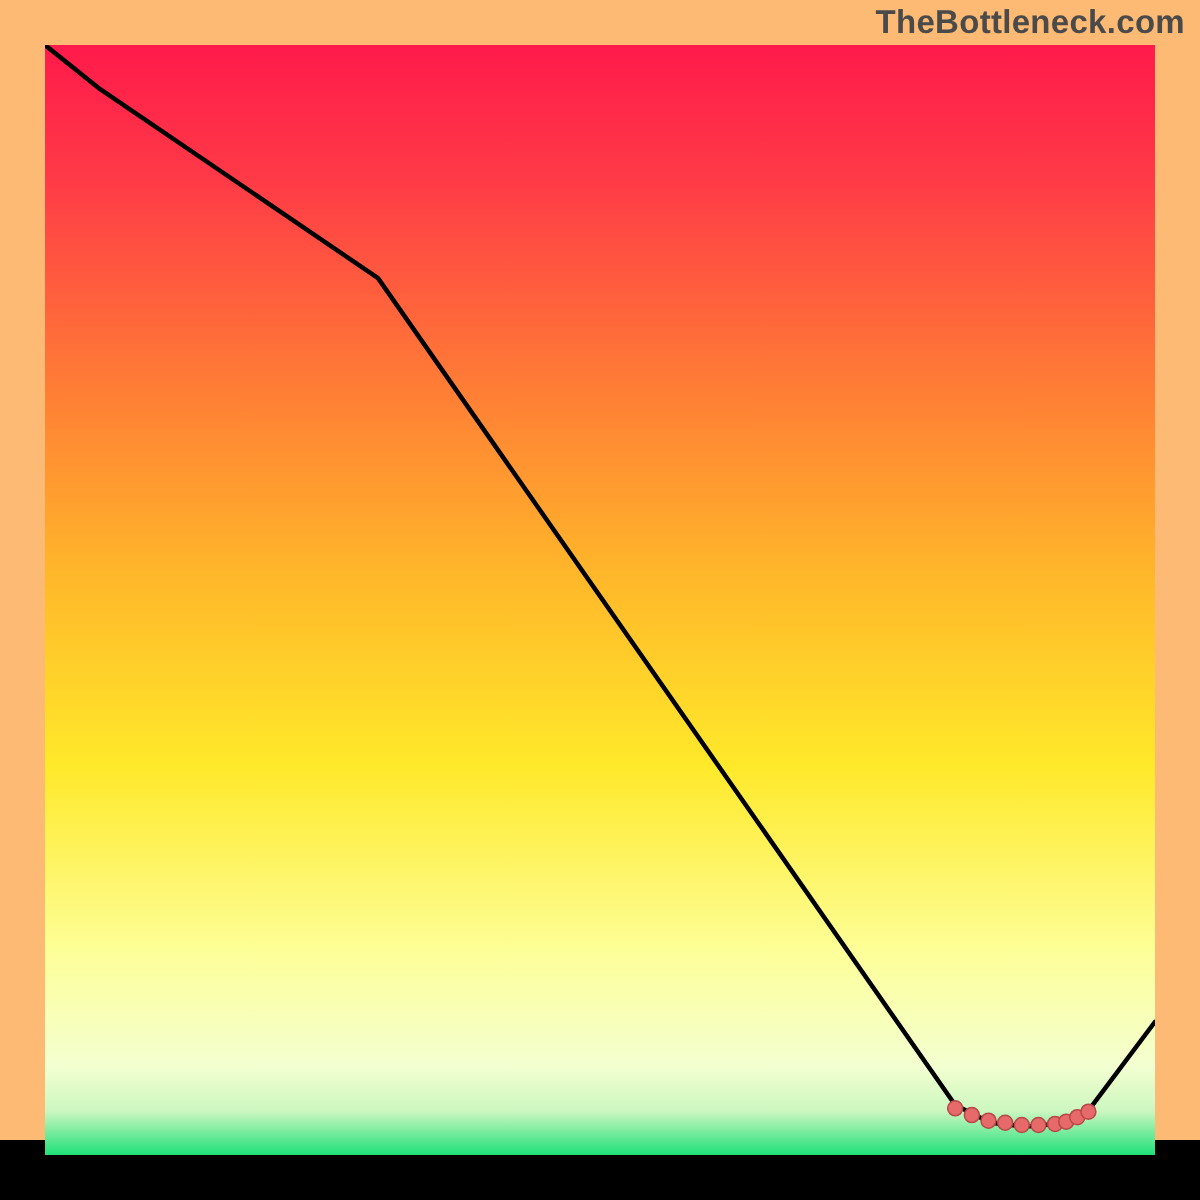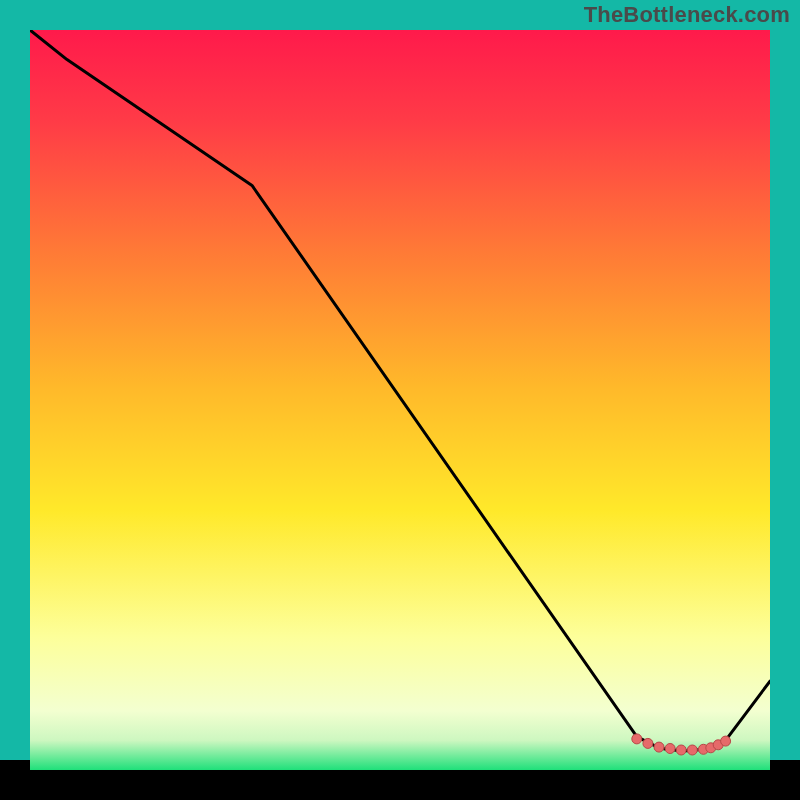--- a/index.html
+++ b/index.html
@@ -8,21 +8,21 @@
     width: 800px;
     height: 800px;
     background: #000;
     font-family: Arial, Helvetica, sans-serif;
     overflow: hidden;
   }
   .frame {
     position: relative;
     width: 800px;
     height: 760px;
-    background: #14b8a6;
+    background: #fdba74;
   }
   .watermark {
     position: absolute;
     top: 2px;
     right: 10px;
     color: #4a4a4a;
     font-size: 22px;
     font-weight: 600;
     letter-spacing: 0.2px;
     user-select: none;

